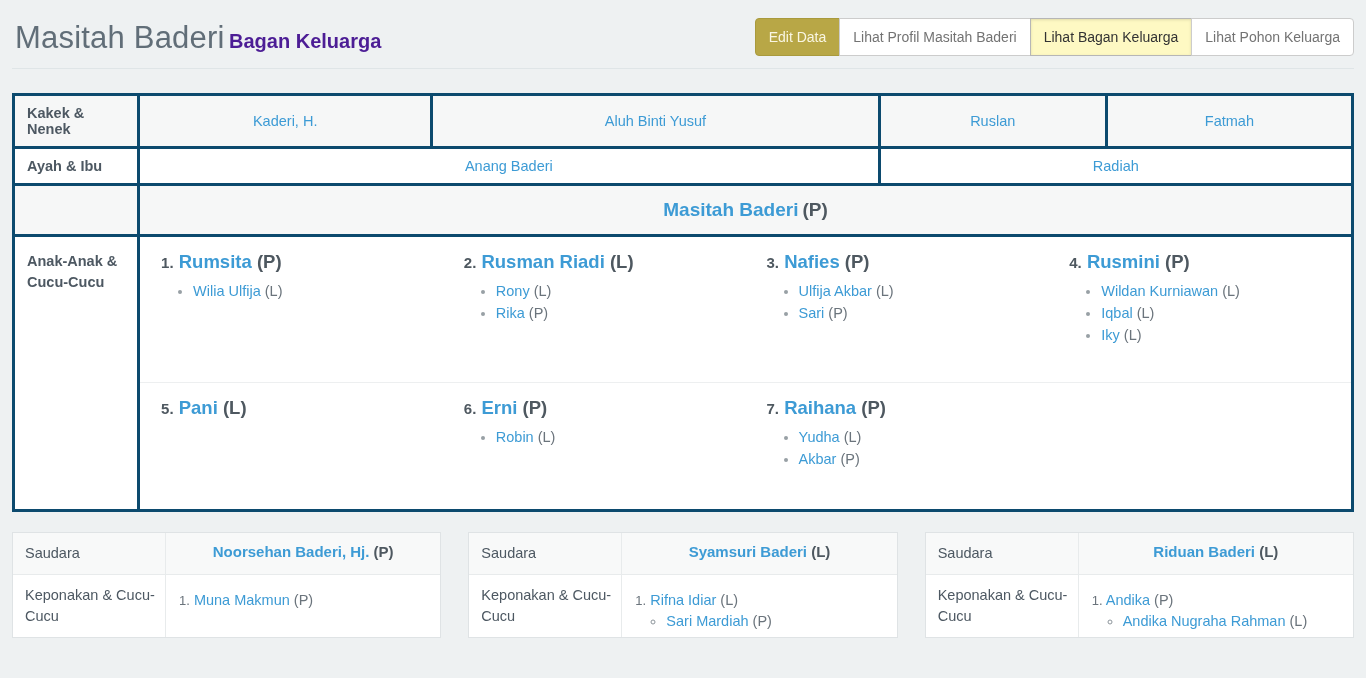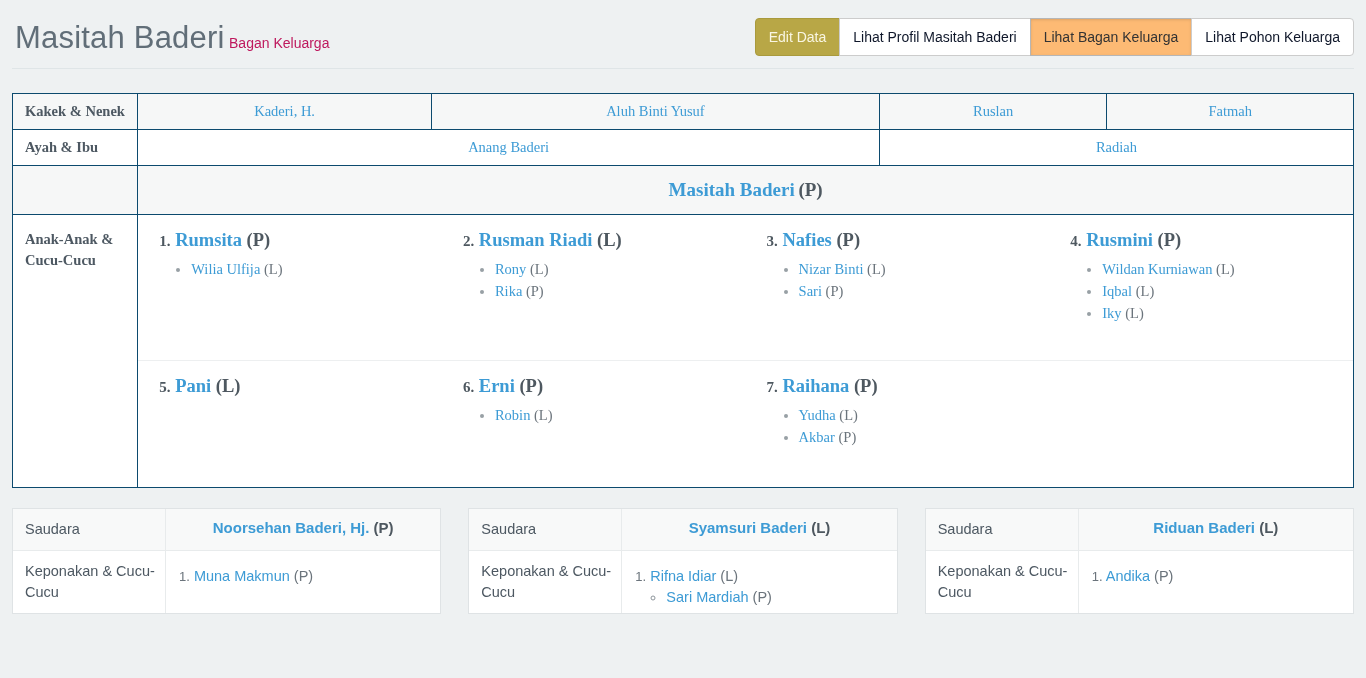--- a/index.html
+++ b/index.html
@@ -12,48 +12,48 @@
   }
   .page { padding:0 12px; }
 
   
   .page-header {
     position:relative;
     padding:20px 3px 12px 3px;
     border-bottom:1px solid #dfe5e7;
   }
   .page-title { display:inline; font-size:31px; font-weight:400; color:#616e78; margin:0; letter-spacing:0.2px; }
-  .page-subtitle { font-size:14px; color:#be185d; font-weight:400; }
+  .page-subtitle { font-size:20px; color:#4c1d95; font-weight:700; }
 
   .btn-group { position:absolute; right:0; top:18px; }
   .btn {
     display:inline-block; float:left;
     padding:8px 13px; font-size:14px; line-height:20px;
-    background:#fff; border:1px solid #ccc; color:#0f172a;
+    background:#fff; border:1px solid #ccc; color:#737373;
     margin-left:-1px; cursor:pointer; white-space:nowrap;
     font-family:"Liberation Sans", sans-serif;
   }
   .btn:first-child { border-radius:4px 0 0 4px; margin-left:0; }
   .btn:last-child { border-radius:0 4px 4px 0; }
   .btn-gold { background:#b8a746; border-color:#a99a3d; color:#f9f6e2; }
-  .btn-active { background:#fdba74; border-color:#b6b6b6; color:#333; box-shadow:inset 0 1px 3px rgba(0,0,0,0.12); }
+  .btn-active { background:#fef9c3; border-color:#b6b6b6; color:#333; box-shadow:inset 0 1px 3px rgba(0,0,0,0.12); }
 
   
   a { color:#3d9bd5; text-decoration:none; }
 
   
   table.chart {
     width:100%; margin-top:24px;
     border-collapse:collapse; background:#fff;
     table-layout:fixed;
     border:1px solid #e1e5e7;
   }
   table.chart th, table.chart td {
-    border:1px solid #0c4a6e;
-    font-size:14.5px; vertical-align:middle;font-family:Liberation Serif, serif;
+    border:3px solid #0c4a6e;
+    font-size:14.5px; vertical-align:middle;
   }
   table.chart th {
     text-align:left; padding:9px 8px 9px 12px;
     font-weight:700; color:#4d5862;
   }
   table.chart td.name-cell { text-align:center; padding:9px 6px; }
   tr.striped { background:#f6f7f7; }
 
   .self-cell { text-align:center; padding:13px 6px !important; }
   .self-name { font-size:19px; font-weight:700; }
@@ -182,21 +182,21 @@
             </ul>
           </div>
 
           <div class="kid-col">
             <div class="kid-title">
               <span class="kid-num">3.</span>
               <a href="#" class="kid-name">Nafies</a>
               <span class="kid-gender">(P)</span>
             </div>
             <ul class="kid-list">
-              <li><a href="#">Nizar Binti</a> <span class="sub-gender">(L)</span></li>
+              <li><a href="#">Ulfija Akbar</a> <span class="sub-gender">(L)</span></li>
               <li><a href="#">Sari</a> <span class="sub-gender">(P)</span></li>
             </ul>
           </div>
 
           <div class="kid-col">
             <div class="kid-title">
               <span class="kid-num">4.</span>
               <a href="#" class="kid-name">Rusmini</a>
               <span class="kid-gender">(P)</span>
             </div>
@@ -302,19 +302,22 @@
           <span class="hdr-gender">(L)</span>
         </div>
       </div>
       <div class="card-row">
         <div class="card-label">Keponakan &amp; Cucu-Cucu</div>
         <div class="card-body">
           <div>
             <span class="nephew-num">1.</span>
             <a href="#">Andika</a>
             <span class="sub-gender">(P)</span>
+            <ul class="nephew-kids">
+              <li><a href="#">Andika Nugraha Rahman</a> <span class="sub-gender">(L)</span></li>
+            </ul>
           </div>
         </div>
       </div>
     </div>
 
   </div>
 </div>
 
 </body></html>

